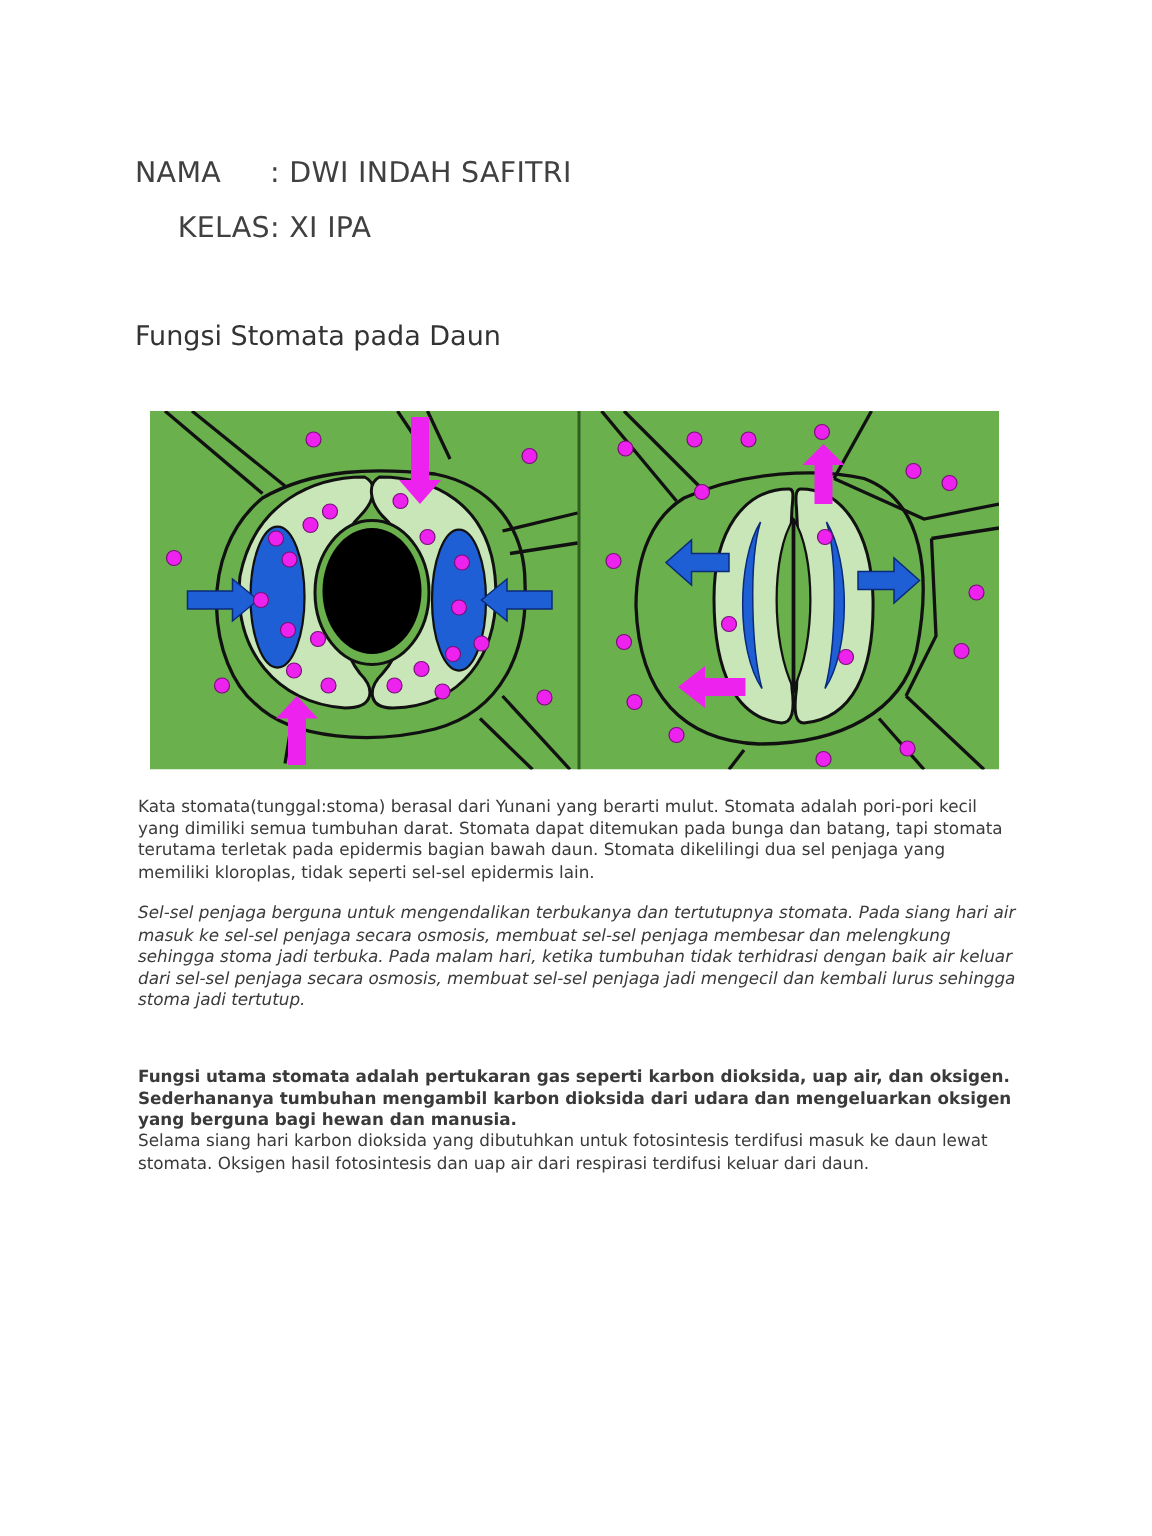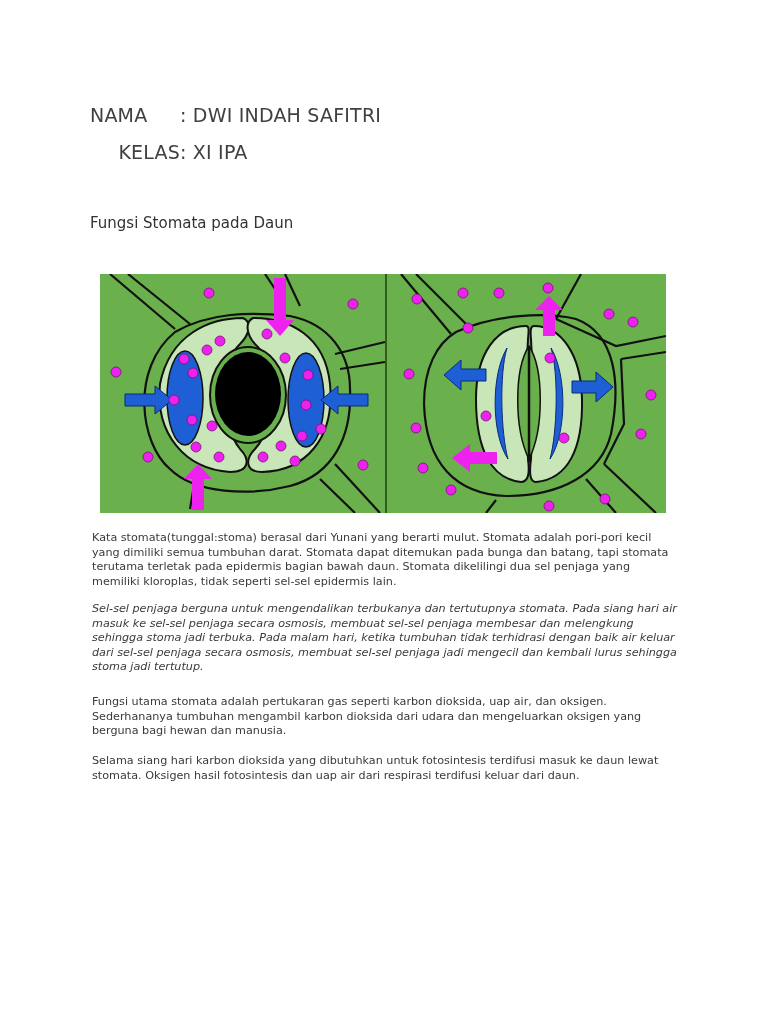--- a/index.html
+++ b/index.html
@@ -5,30 +5,30 @@
   html, body { margin: 0; padding: 0; }
   body {
     width: 768px; height: 1024px; background: #ffffff;
     font-family: "DejaVu Sans", sans-serif; color: #333333;
     position: relative; overflow: hidden;
   }
   .field-row { position: absolute; left: 90px; font-size: 19px; color: #404040; letter-spacing: 0.2px; }
   .field-row .label { display: inline-block; width: 90px; }
   .row-nama { top: 104px; }
   .row-kelas { top: 141px; text-align: right; }
-  .title { position: absolute; left: 90px; top: 214px; font-size: 15px; color: #333; }
+  .title { position: absolute; left: 90px; top: 214px; font-size: 18px; color: #333; }
   .figure { position: absolute; left: 100px; top: 274px; width: 566px; height: 239px; }
   .figure svg { display: block; }
   .body-text {
     position: absolute; left: 90px; width: 590px;
     font-size: 11.2px; line-height: 14.5px; color: #3a3a3a;
   }
   .p1 { top: 529px; }
   .p2 { top: 600px; font-style: italic; }
-  .p3 { top: 693px; }
+  .p3 { top: 709px; font-weight: bold; }
   .p4 { top: 752px; }
   .body-text p { margin: 2px; }
 </style>
 </head>
 <body>
 
 <div class="field-row row-nama">
   <span class="label">NAMA</span><span>: DWI INDAH SAFITRI</span>
 </div>
 <div class="field-row row-kelas">

